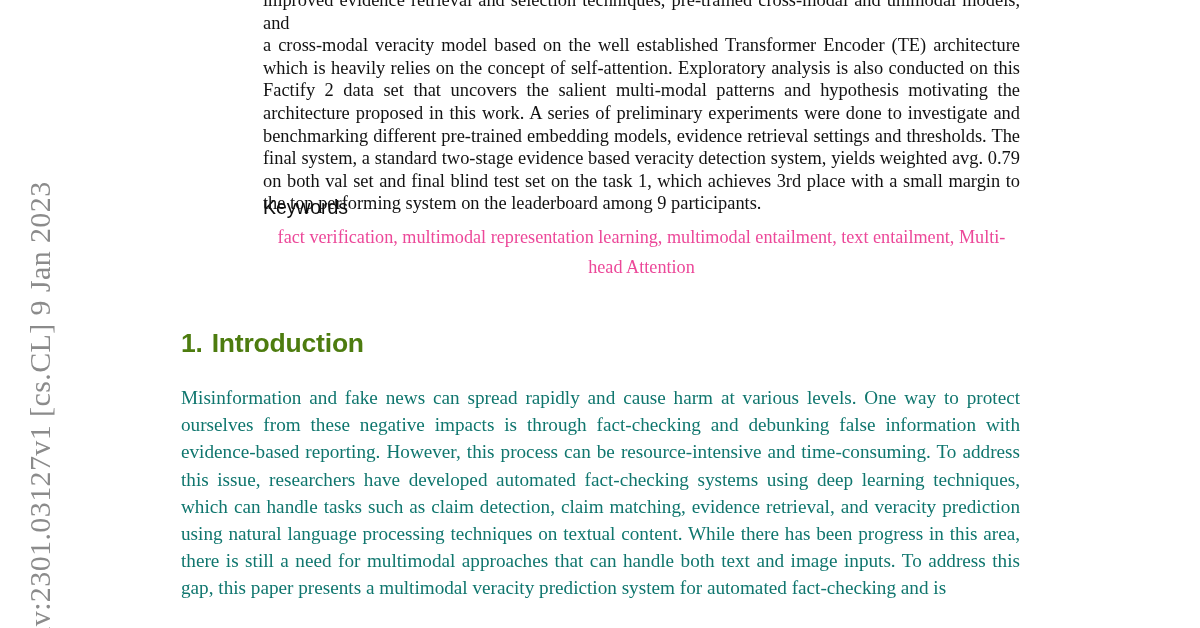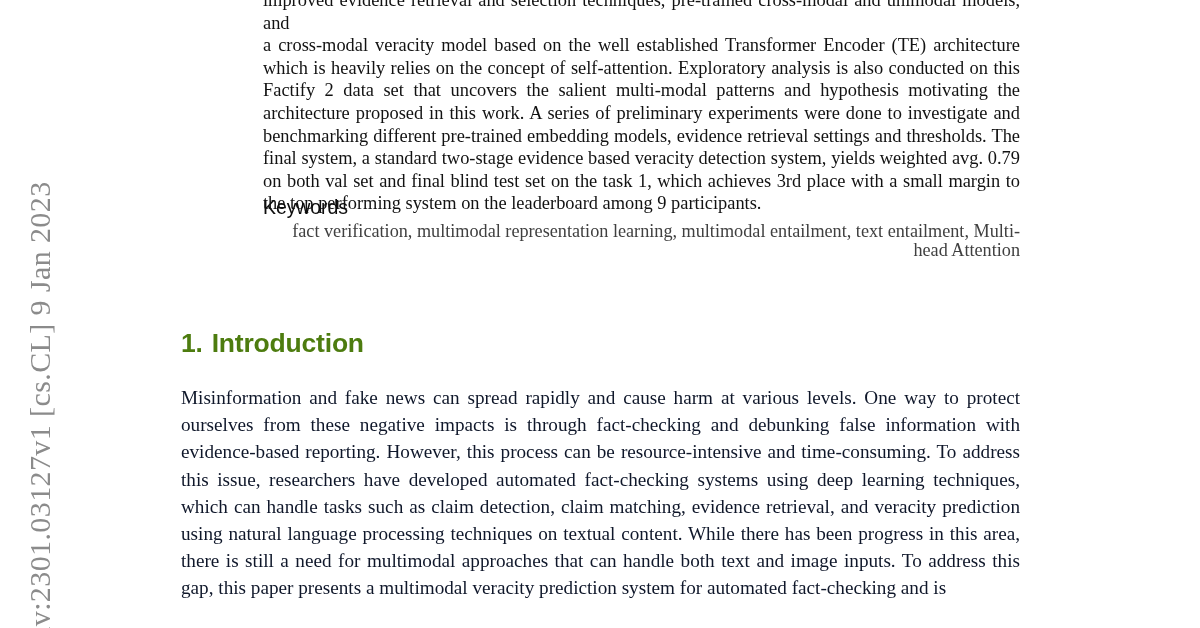--- a/index.html
+++ b/index.html
@@ -77,23 +77,23 @@
     margin: 0 0 3px 0;
     font-family: "Liberation Sans", "DejaVu Sans", sans-serif;
     font-size: 19.5px;
     font-weight: normal;
     letter-spacing: -0.1px;
     color: #0d0d0d;
   }
   #keywords-block .kw-list {
     margin: 0;
     font-size: 18.2px;
-    line-height: 19px;
-    text-align: right;
-    color: #404040;
+    line-height: 30px;
+    text-align: center;
+    color: #ec4899;
   }
 
   
   #section-heading {
     position: absolute;
     left: 181px;
     top: 328px;
     font-family: "Liberation Sans", "DejaVu Sans", sans-serif;
     font-size: 26.5px;
     font-weight: bold;
@@ -112,21 +112,21 @@
     top: 384px;
     width: 839px;
   }
   #intro-block .para {
     margin: 0;
     font-size: 19.2px;
     line-height: 27.2px;
     text-align: justify;
     text-align-last: left;
     hyphens: none;
-    color: #0f172a;
+    color: #0f766e;
   }
 </style>
 </head>
 <body>
 
 <div id="page">
 
   <div id="arxiv-stamp">
     <div class="stamp-text">iv:2301.03127v1  [cs.CL]  9 Jan 2023</div>
   </div>

